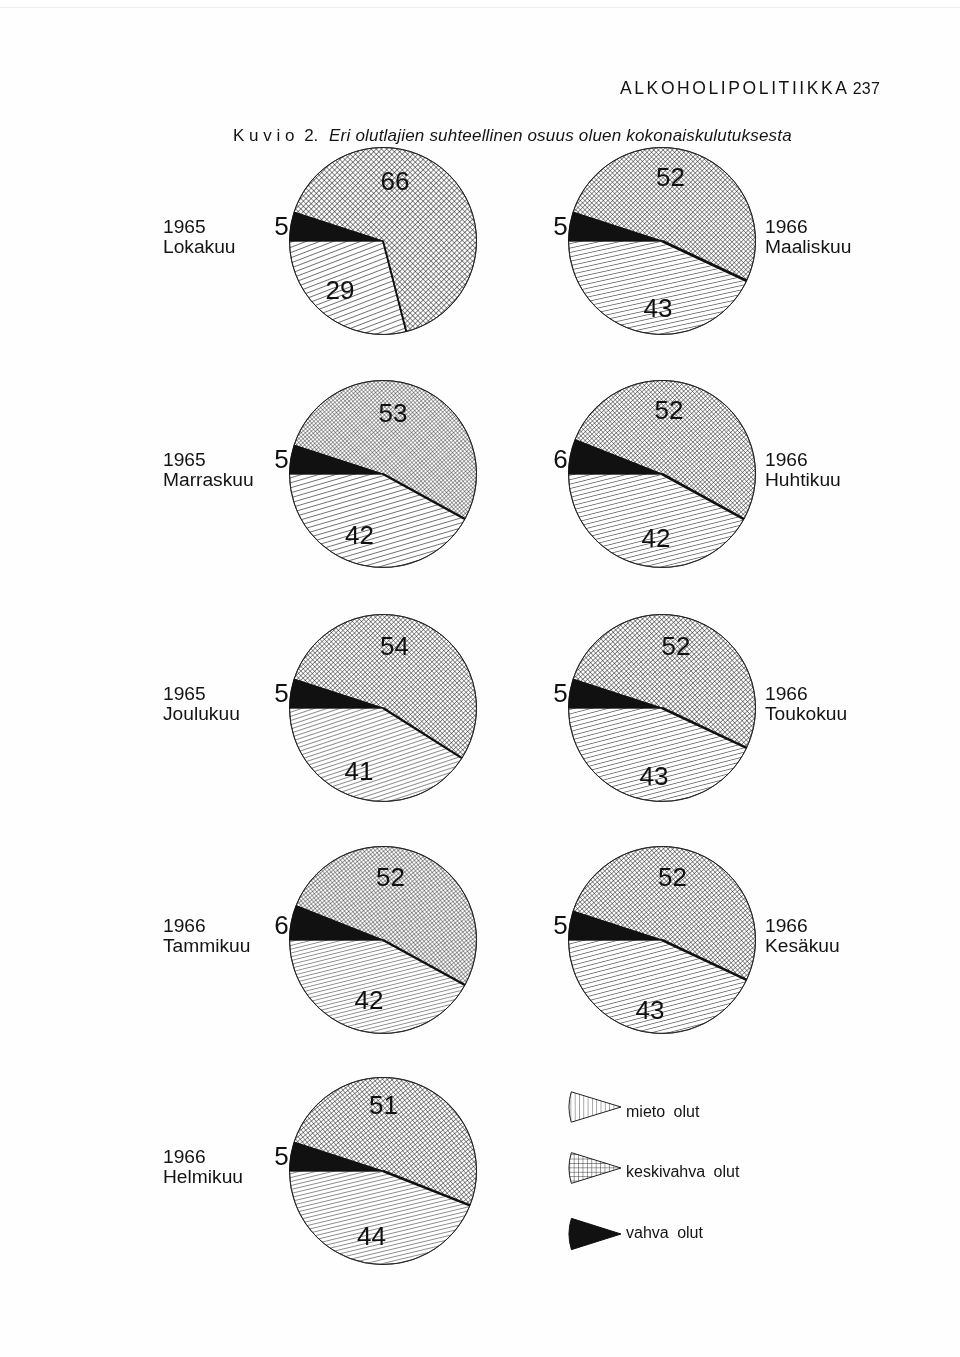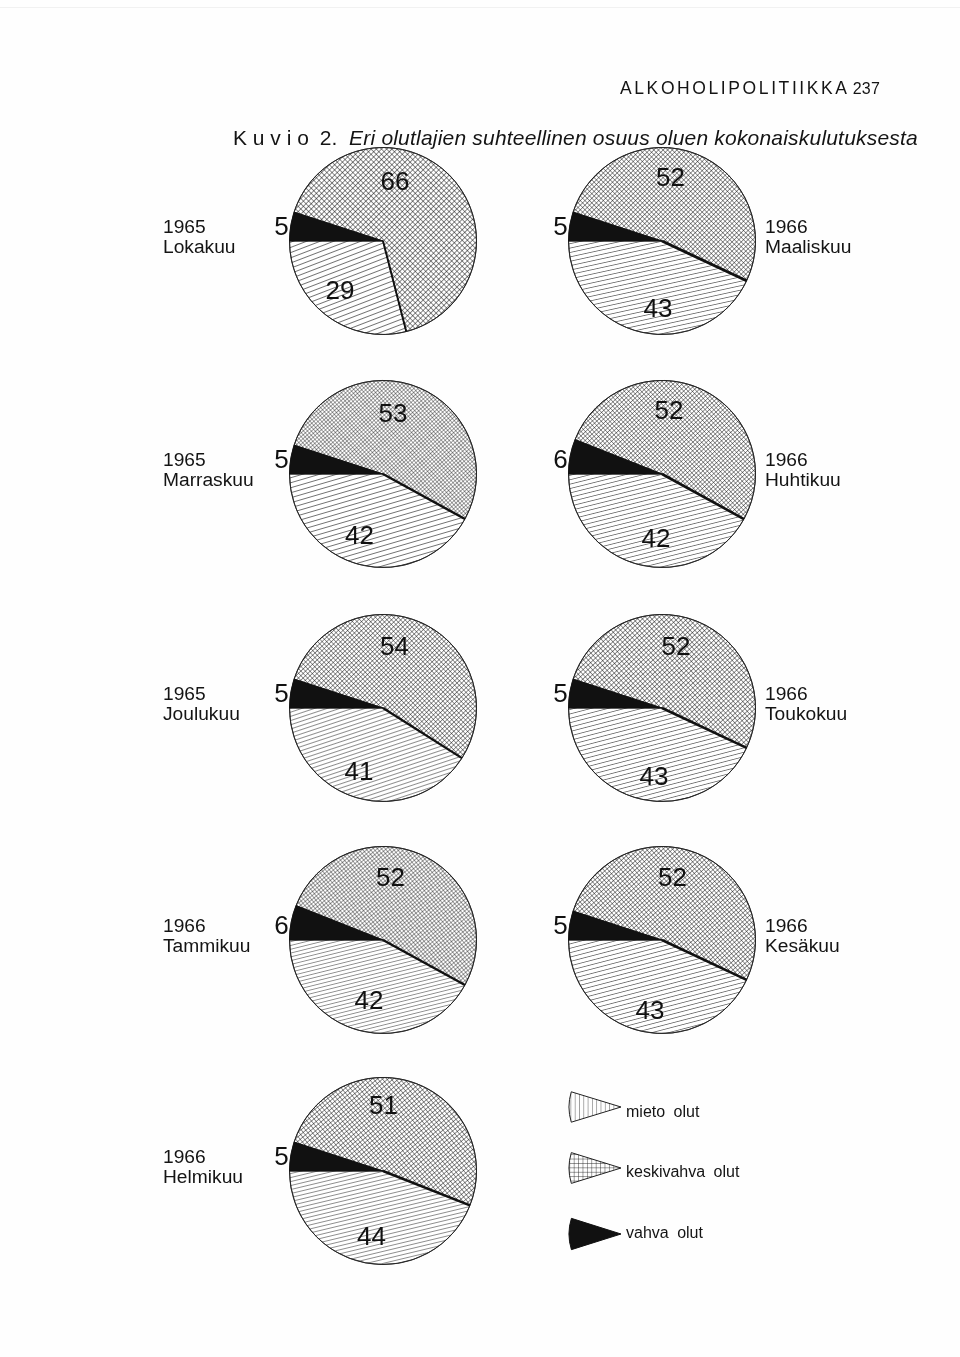--- a/index.html
+++ b/index.html
@@ -4,21 +4,21 @@
 <title>Alkoholipolitiikka 237</title>
 <style>
   html,body{margin:0;padding:0;}
   body{width:960px;height:1357px;background:#fefefe;
     font-family:"Liberation Sans",sans-serif;color:#161616;
     position:relative;overflow:hidden;-webkit-font-smoothing:antialiased;}
   .page{position:absolute;left:0;top:0;width:864px;height:1357px;}
   #header{position:absolute;left:620px;top:78px;font-size:17.5px;letter-spacing:2.6px;
     color:#141414;white-space:nowrap;}
   #header .pageno{letter-spacing:0.3px;font-size:16px;margin-left:3px;}
-  #caption{position:absolute;left:233px;top:126px;font-size:21px;color:#141414;white-space:nowrap;}
+  #caption{position:absolute;left:233px;top:126px;font-size:17px;color:#141414;white-space:nowrap;}
   #caption .kw{letter-spacing:0px;margin-right:5px;}
   #caption .num{margin-right:6px;}
   #caption .it{font-style:italic;letter-spacing:0.2px;}
   svg.fig{position:absolute;left:0;top:0;}
   text.pv{font-family:"Liberation Sans",sans-serif;font-size:26px;fill:#111;
     text-anchor:middle;dominant-baseline:central;}
   text.lbl{font-family:"Liberation Sans",sans-serif;font-size:19.2px;fill:#141414;}
   text.leg{font-family:"Liberation Sans",sans-serif;font-size:16px;fill:#141414;word-spacing:4px;}
   #scanline{position:absolute;left:0;top:7px;width:960px;height:1px;background:#f1f1f1;}
 </style>

